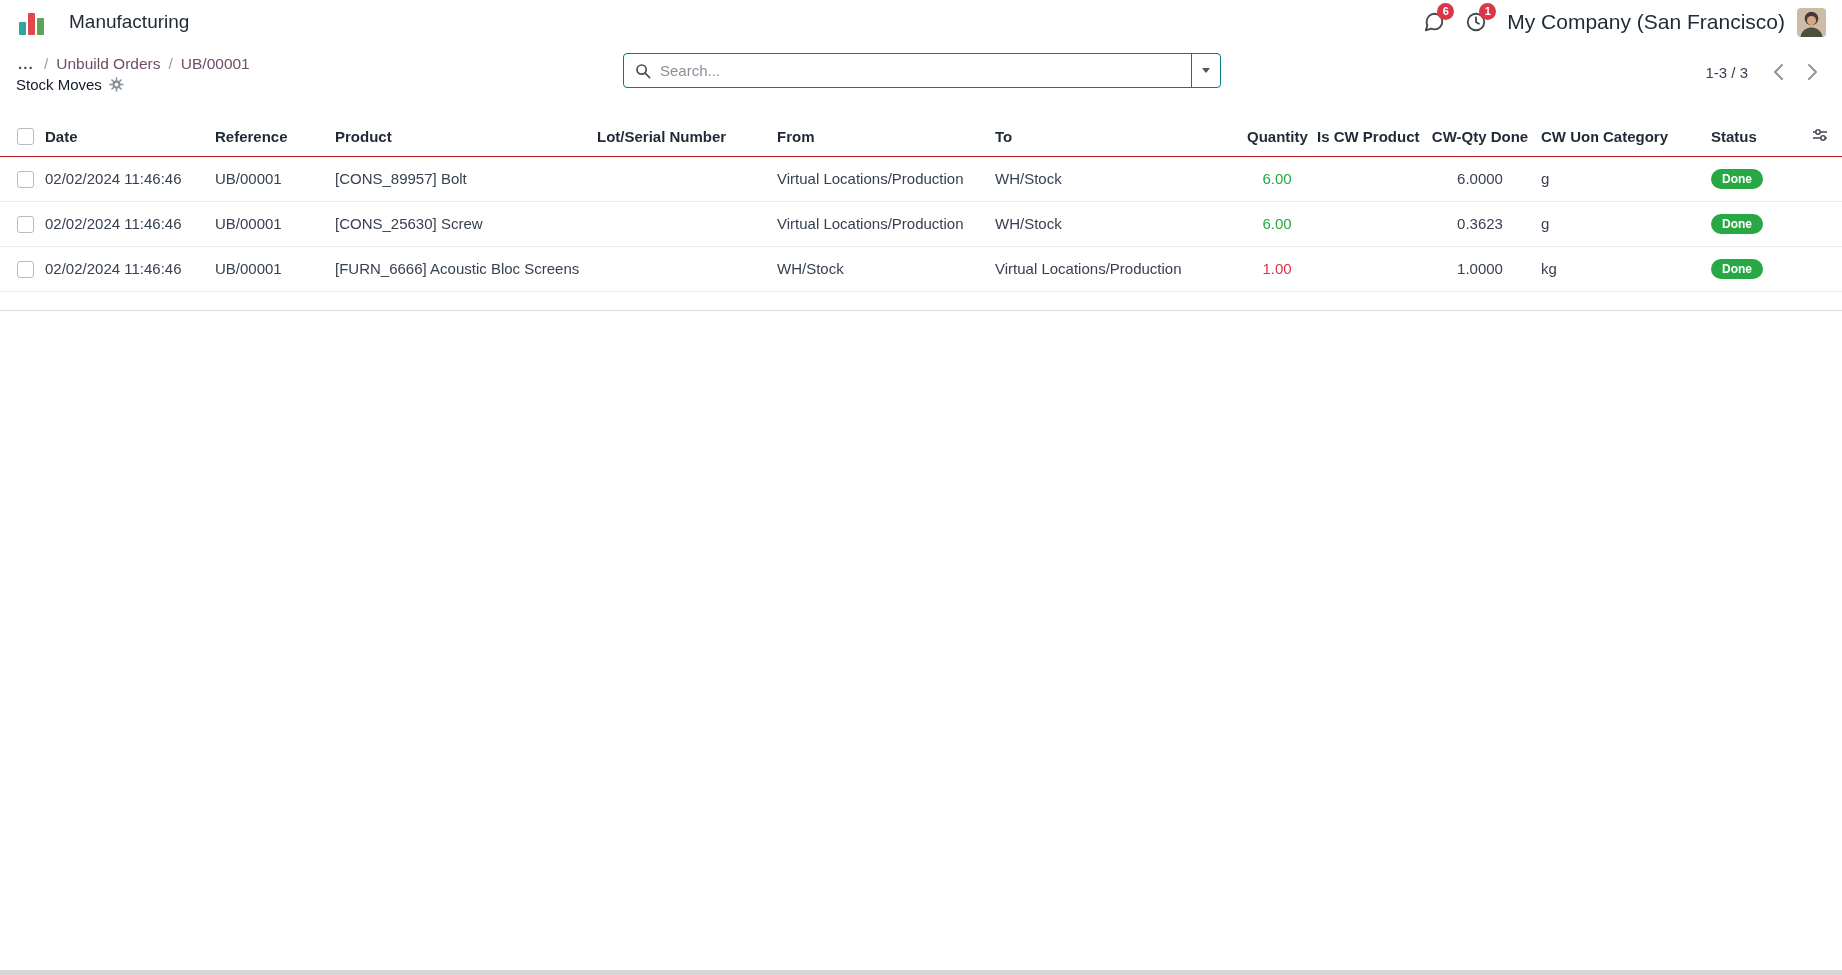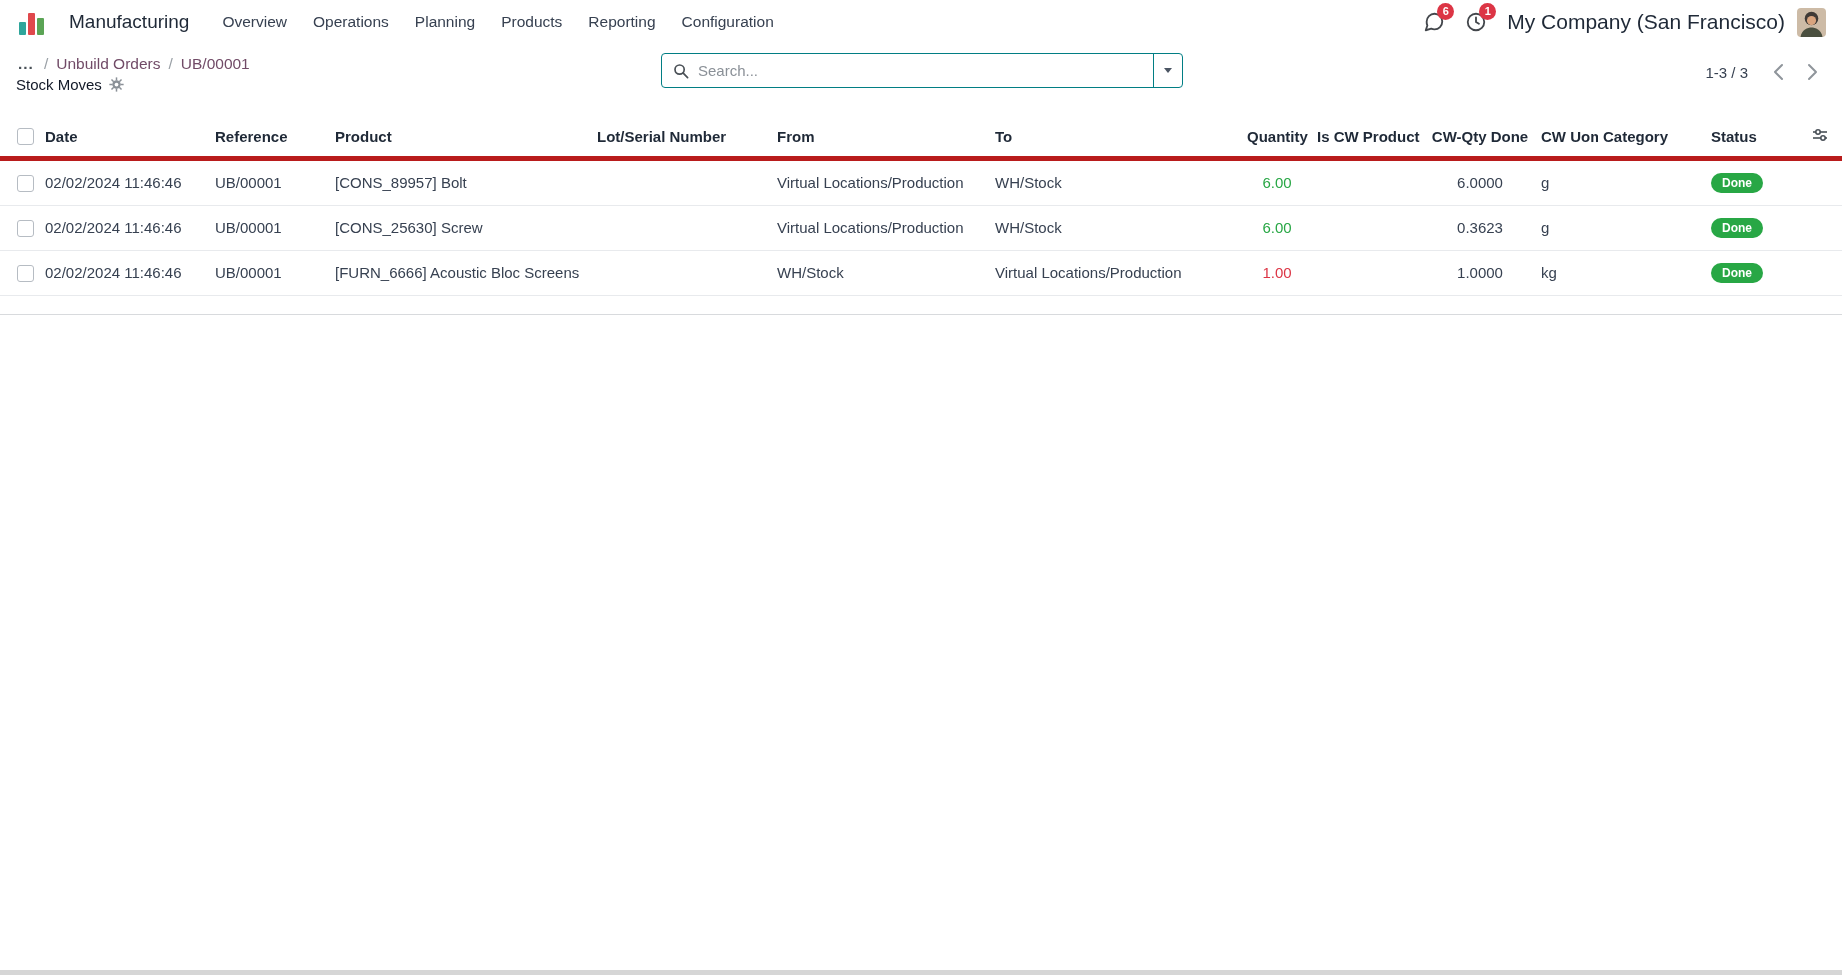--- a/index.html
+++ b/index.html
@@ -35,36 +35,36 @@
 
   
   .control-panel{display:flex;align-items:flex-start;padding:9px 14px 0 14px;min-height:60px;}
   .cp-left{flex:1;min-width:0;padding-left:2px;}
   .breadcrumb{display:flex;align-items:center;gap:8px;font-size:15.5px;height:22px;}
   .bc-ellipsis{font-size:15.5px;font-weight:700;color:#495057;letter-spacing:1px;padding:0 2px;}
   .bc-sep{color:#9aa0a6;}
   .bc-link{color:var(--brand);}
   .view-title-row{display:flex;align-items:center;gap:7px;margin-top:1px;}
   .view-title{font-size:15px;color:#111827;}
-  .cp-center{width:522px;flex:none;border-radius:10px;}
+  .cp-center{width:598px;flex:none;border-radius:10px;}
   .search-box{display:flex;align-items:stretch;height:35px;border:1px solid var(--search-border);
     border-radius:4px;background:#fff;overflow:hidden;}
   .search-main{flex:1;display:flex;align-items:center;gap:9px;padding:0 11px;}
   .search-input{border:none;outline:none;flex:1;font-size:15px;color:#374151;font-family:inherit;background:transparent;}
   .search-input::placeholder{color:#8a9097;}
   .search-toggle{width:29px;border-left:1px solid var(--search-border);display:flex;align-items:center;justify-content:center;cursor:pointer;}
   .caret-down{width:0;height:0;border-left:4.5px solid transparent;border-right:4.5px solid transparent;border-top:5.5px solid #4b5563;}
   .cp-right{flex:1;display:flex;justify-content:flex-end;align-items:center;gap:2px;padding-top:4px;}
   .pager-value{font-size:15px;color:#374151;margin-right:12px;white-space:nowrap;}
   .pager-btn{width:32px;height:30px;display:flex;align-items:center;justify-content:center;}
 
   
   .list-view{margin-top:13px;}
   table{width:100%;border-collapse:collapse;table-layout:fixed;font-size:15px;}
-  th{text-align:left;font-weight:700;color:#1f2937;padding:10px 5px;border-bottom:5px solid #b91c1c;
+  th{text-align:left;font-weight:700;color:#1f2937;padding:10px 5px;border-bottom:1px solid #b91c1c;
      white-space:nowrap;overflow:hidden;cursor:pointer;}
   td{padding:12px 5px;line-height:16px;border-bottom:1px solid #e8eaed;color:#374151;
      white-space:nowrap;overflow:hidden;cursor:pointer;}
   th.num,td.num{text-align:center;}
   th.cb,td.cb{padding-left:17px;cursor:default;}
   th.icon-col,td.icon-col{text-align:center;padding-right:8px;}
   .checkbox{width:17px;height:17px;border:1px solid #b6bcc3;border-radius:3px;background:#fff;cursor:pointer;}
   .qty{font-variant-numeric:tabular-nums;}
   .status-badge{display:inline-block;background:var(--success);color:#fff;font-size:12px;font-weight:700;
     line-height:14px;padding:3px 11px;border-radius:11px;}
@@ -78,28 +78,20 @@
 <div class="navbar">
   <div class="brand">
     <span style="display:flex;">
       <svg width="27" height="27" viewBox="0 0 27 27">
         <rect x="1" y="13" width="7" height="13" rx="1" fill="#2FA59B"></rect>
         <rect x="10" y="4" width="7" height="22" rx="1" fill="#E0484C"></rect>
         <rect x="19" y="9" width="7" height="17" rx="1" fill="#5BA455"></rect>
       </svg>
     </span>
     <span class="brand-name">Manufacturing</span>
-  </div>
-  <div class="nav-menus">
-    <span class="nav-menu">Overview</span>
-    <span class="nav-menu">Operations</span>
-    <span class="nav-menu">Planning</span>
-    <span class="nav-menu">Products</span>
-    <span class="nav-menu">Reporting</span>
-    <span class="nav-menu">Configuration</span>
   </div>
   <div class="nav-right">
     <div class="nav-icon-wrap">
       <span style="display:flex;">
         <svg width="22" height="22" viewBox="0 0 24 24" fill="none" stroke="#43474c" stroke-width="2" stroke-linejoin="round">
           <path d="M21 11.5a8.38 8.38 0 0 1-8.5 8.5 8.5 8.5 0 0 1-3.5-.76L3 21l1.76-5.27A8.38 8.38 0 0 1 4 11.5 8.5 8.5 0 0 1 12.5 3 8.38 8.38 0 0 1 21 11.5z"></path>
         </svg>
       </span>
       <span class="nav-badge">6</span>
     </div>

